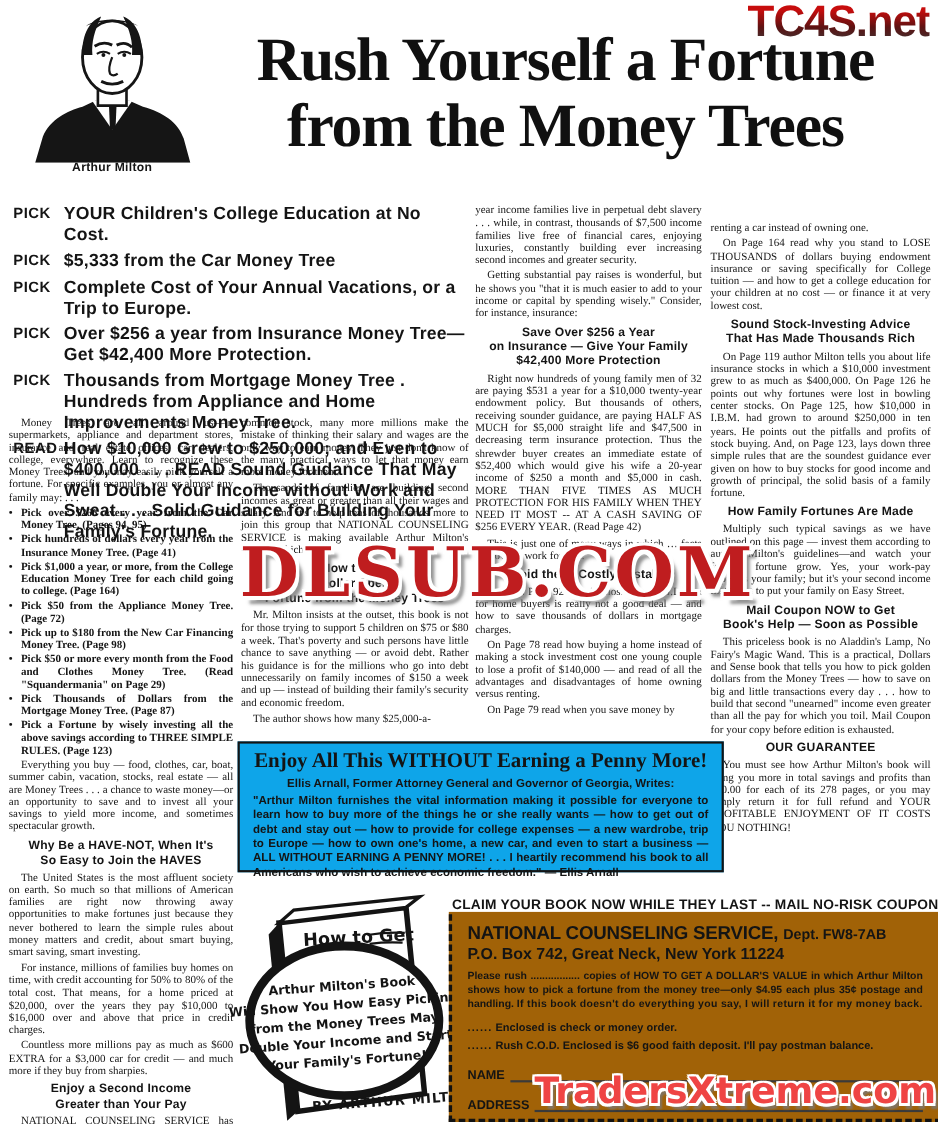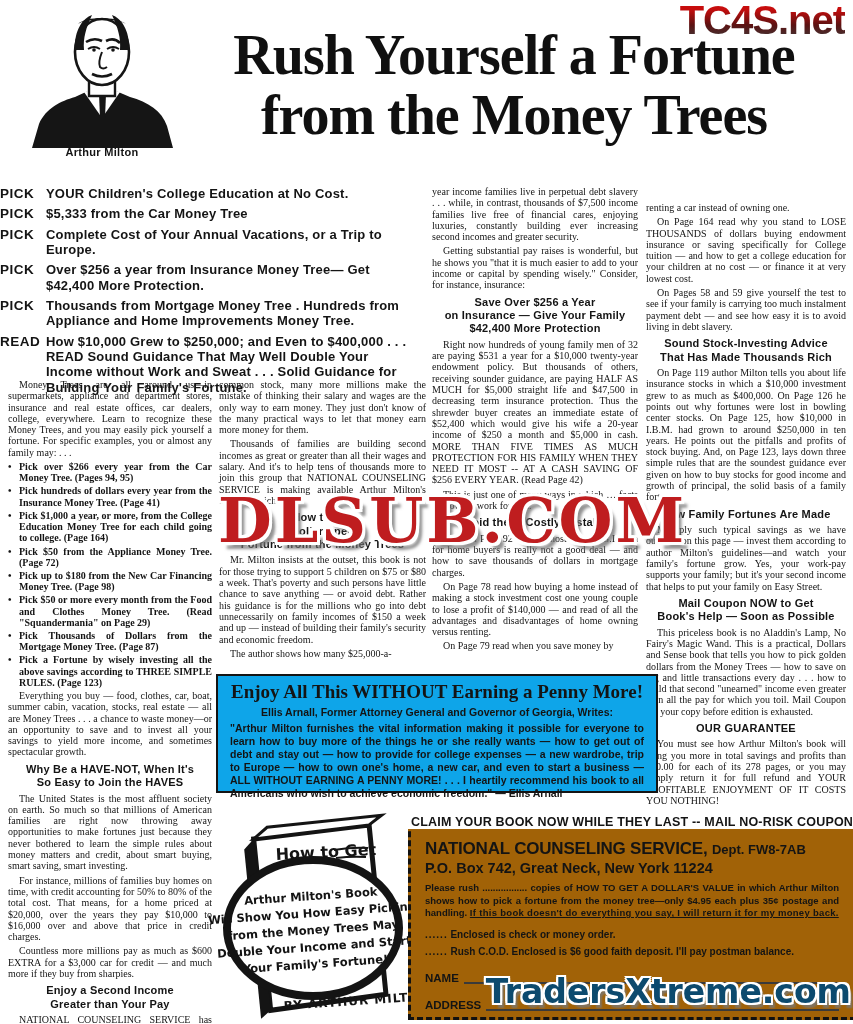--- a/index.html
+++ b/index.html
@@ -19,24 +19,24 @@
     position:absolute; left:180px; top:26px; width:668px; text-align:center;
     font:700 56px/1.07 "Liberation Serif", serif; letter-spacing:-1px; color:#101010;
   }
   #wm-top{
     position:absolute; right:8px; top:-2px; z-index:30;
     font:700 40px "Liberation Sans", sans-serif; letter-spacing:-1px;
     background:linear-gradient(#c70d0d 25%, #5c1212 60%, #3c3c3c 95%);
     -webkit-background-clip:text; background-clip:text; color:transparent;
   }
   
-  #pick-list{position:absolute; left:0; top:186px; width:414px;}
+  #pick-list{position:absolute; left:12px; top:186px; width:414px;}
   .pick-item{display:flex; margin-bottom:5px; font-family:"Liberation Sans", sans-serif;}
   .pick-label{flex:none; width:46px; font-weight:900; font-size:13.5px; letter-spacing:.5px;}
-  .pick-text{font-weight:700; font-size:13px; line-height:1.18; letter-spacing:.2px;}
+  .pick-text{font-weight:700; font-size:16px; line-height:1.18; letter-spacing:.2px;}
   
   .col{position:absolute; font-size:10px; line-height:11.3px; text-align:justify;}
   #col1{left:8px;  top:379px; width:204px; height:645px;}
   #col2{left:219px; top:379px; width:207px; height:288px;}
   #col3{left:432px; top:186px; width:206px; height:482px;}
   #col4{left:646px; top:202px; width:200px; height:650px;}
   .col p{margin:0 0 3px; text-indent:11px;}
   .col p.noind{text-indent:0;}
   .sec-head{
     font:700 11px/1.22 "Liberation Sans", sans-serif; text-align:center;
@@ -63,37 +63,37 @@
   }
   #coupon-header{
     position:absolute; top:-10px; left:50%; transform:translateX(-50%);
     background:#fff; padding:0 10px; white-space:nowrap;
     font:700 12.5px "Liberation Sans", sans-serif; letter-spacing:.2px;
   }
   #coupon-org{font:800 17px "Liberation Sans", sans-serif; letter-spacing:-.2px;}
   #coupon-dept{font:700 13px "Liberation Sans", sans-serif;}
   #coupon-address{font:800 14.5px "Liberation Sans", sans-serif; margin-top:1px;}
   .coupon-para{font:600 9.5px/1.32 "Liberation Sans", sans-serif; margin-top:6px; text-align:justify;}
-  .smudge{font-weight:900; letter-spacing:.3px;text-decoration:underline;}
+  .smudge{font-weight:900; letter-spacing:.3px;}
   .coupon-opt{font:700 10px "Liberation Sans", sans-serif; margin-top:6px;}
   .dots{letter-spacing:1px; font-weight:700;}
   .field-row{display:flex; align-items:flex-end; margin-top:13px;}
   .field-label{font:800 11.5px "Liberation Sans", sans-serif;}
   .field-line{flex:1; border-bottom:2px solid #3a3a3a; height:12px; margin-left:5px;}
   
   #wm-center{
     position:absolute; left:218px; top:484px; width:424px; text-align:center; z-index:20;
     font:700 62px "DejaVu Serif", serif; letter-spacing:3px; color:#bf1d1f;
     text-shadow:-3px -3px 0 #fff, 3px -3px 0 #fff, -3px 3px 0 #fff, 3px 3px 0 #fff,
                 -3px 0 0 #fff, 3px 0 0 #fff, 0 -3px 0 #fff, 0 3px 0 #fff,
                 6px 7px 3px rgba(110,110,110,.75);
   }
   #wm-bottom{
     position:absolute; right:2px; top:972px; z-index:20;
-    font:800 33px "DejaVu Sans", sans-serif; letter-spacing:0; color:#0c4a6e;
+    font:800 33px "DejaVu Sans", sans-serif; letter-spacing:0; color:#ef4444;
     text-shadow:-2px -2px 0 #fff, 2px -2px 0 #fff, -2px 2px 0 #fff, 2px 2px 0 #fff,
                 -2px 0 0 #fff, 2px 0 0 #fff, 0 -2px 0 #fff, 0 2px 0 #fff,
                 4px 5px 2px rgba(120,120,120,.8);
   }
 </style>
 </head>
 <body>
 
 <div id="page">
 
@@ -218,21 +218,20 @@
     <p>This is just one of many ways in which … facts on how … work for you.</p>
     <div class="sec-head">Avoid these Costly Mistakes</div>
     <p>Read on Page 92 why in most cases a G.I. loan for home buyers is really not a good deal — and how to save thousands of dollars in mortgage charges.</p>
     <p>On Page 78 read how buying a home instead of making a stock investment cost one young couple to lose a profit of $140,000 — and read of all the advantages and disadvantages of home owning versus renting.</p>
     <p>On Page 79 read when you save money by</p>
   </div>
 
   <div id="col4" class="col">
     <p class="noind">renting a car instead of owning one.</p>
     <p>On Page 164 read why you stand to LOSE THOUSANDS of dollars buying endowment insurance or saving specifically for College tuition — and how to get a college education for your children at no cost — or finance it at very lowest cost.</p>
-    <p>On Pages 58 and 59 give yourself the test to see if your family is carrying too much instalment payment debt — and see how easy it is to avoid living in debt slavery.</p>
     <div class="sec-head">Sound Stock-Investing Advice
 That Has Made Thousands Rich</div>
     <p>On Page 119 author Milton tells you about life insurance stocks in which a $10,000 investment grew to as much as $400,000. On Page 126 he points out why fortunes were lost in bowling center stocks. On Page 125, how $10,000 in I.B.M. had grown to around $250,000 in ten years. He points out the pitfalls and profits of stock buying. And, on Page 123, lays down three simple rules that are the soundest guidance ever given on how to buy stocks for good income and growth of principal, the solid basis of a family fortune.</p>
     <div class="sec-head">How Family Fortunes Are Made</div>
     <p>Multiply such typical savings as we have outlined on this page — invest them according to author Milton's guidelines—and watch your family's fortune grow. Yes, your work-pay supports your family; but it's your second income that helps to put your family on Easy Street.</p>
     <div class="sec-head">Mail Coupon NOW to Get
 Book's Help — Soon as Possible</div>
     <p>This priceless book is no Aladdin's Lamp, No Fairy's Magic Wand. This is a practical, Dollars and Sense book that tells you how to pick golden dollars from the Money Trees — how to save on big and little transactions every day . . . how to build that second "unearned" income even greater than all the pay for which you toil. Mail Coupon for your copy before edition is exhausted.</p>
     <div class="sec-head">OUR GUARANTEE</div>
     <p>You must see how Arthur Milton's book will bring you more in total savings and profits than $20.00 for each of its 278 pages, or you may simply return it for full refund and YOUR PROFITABLE ENJOYMENT OF IT COSTS YOU NOTHING!</p>

